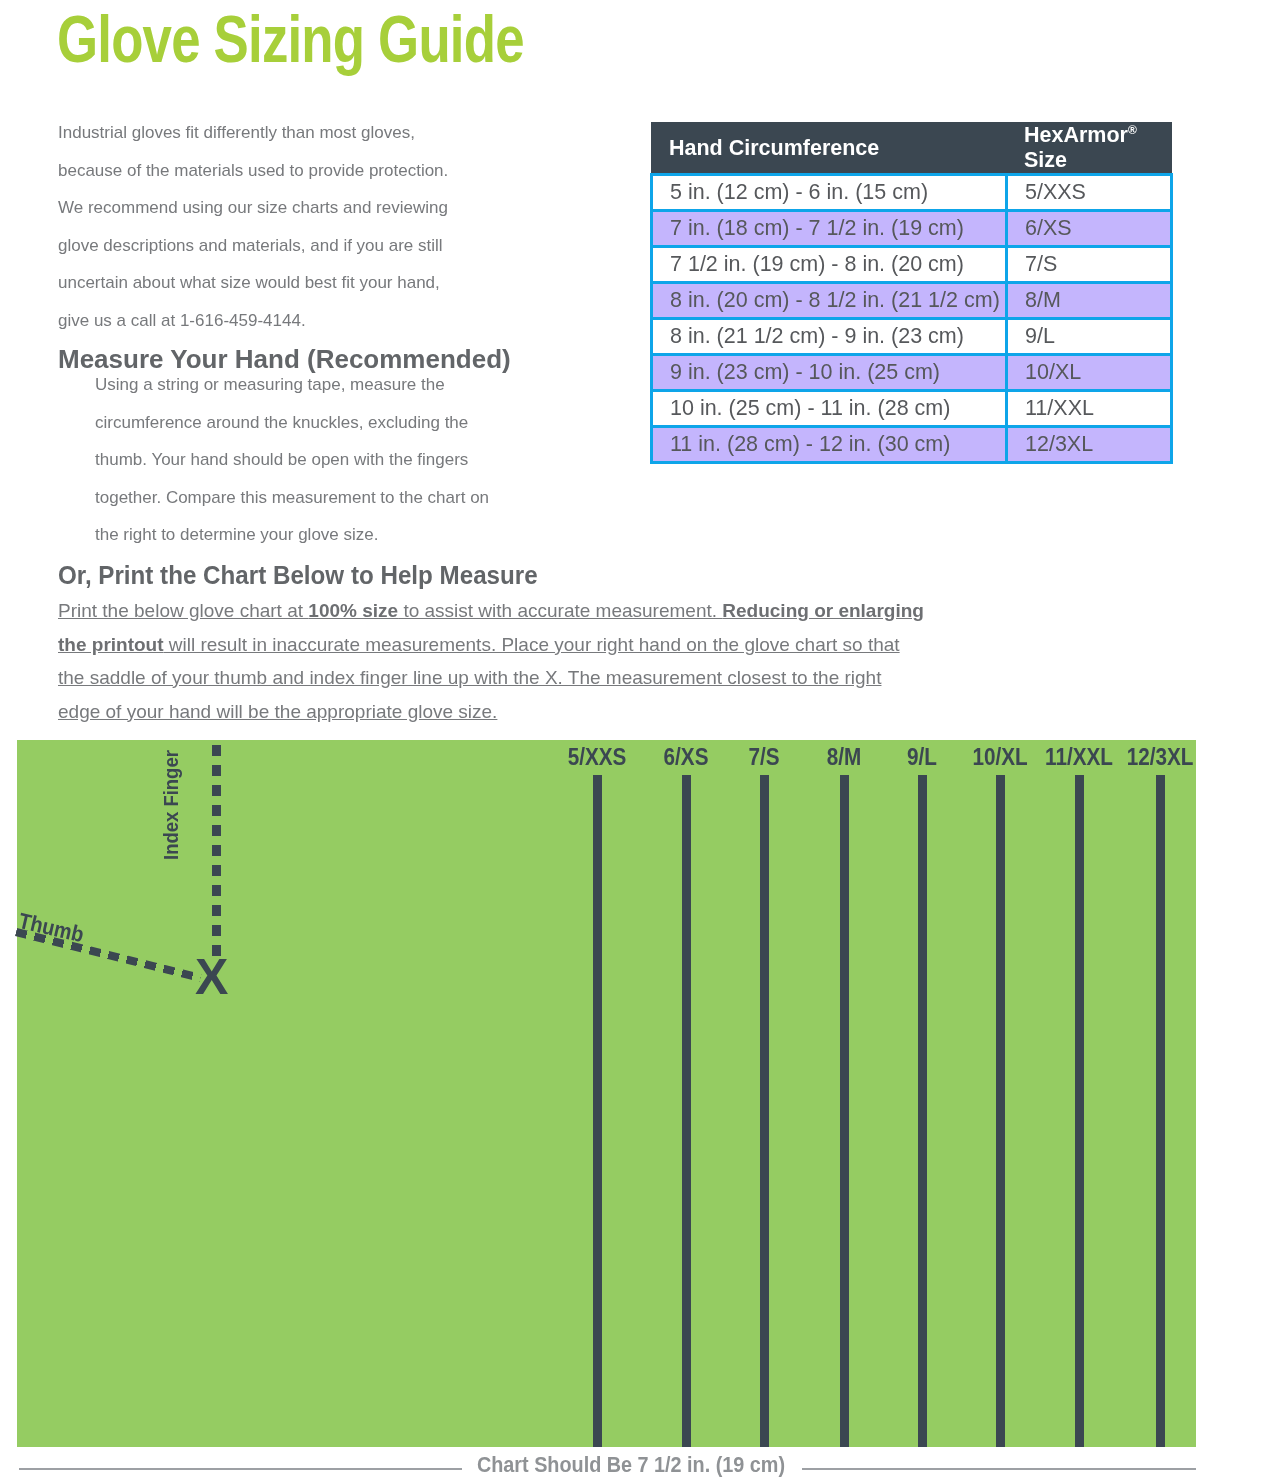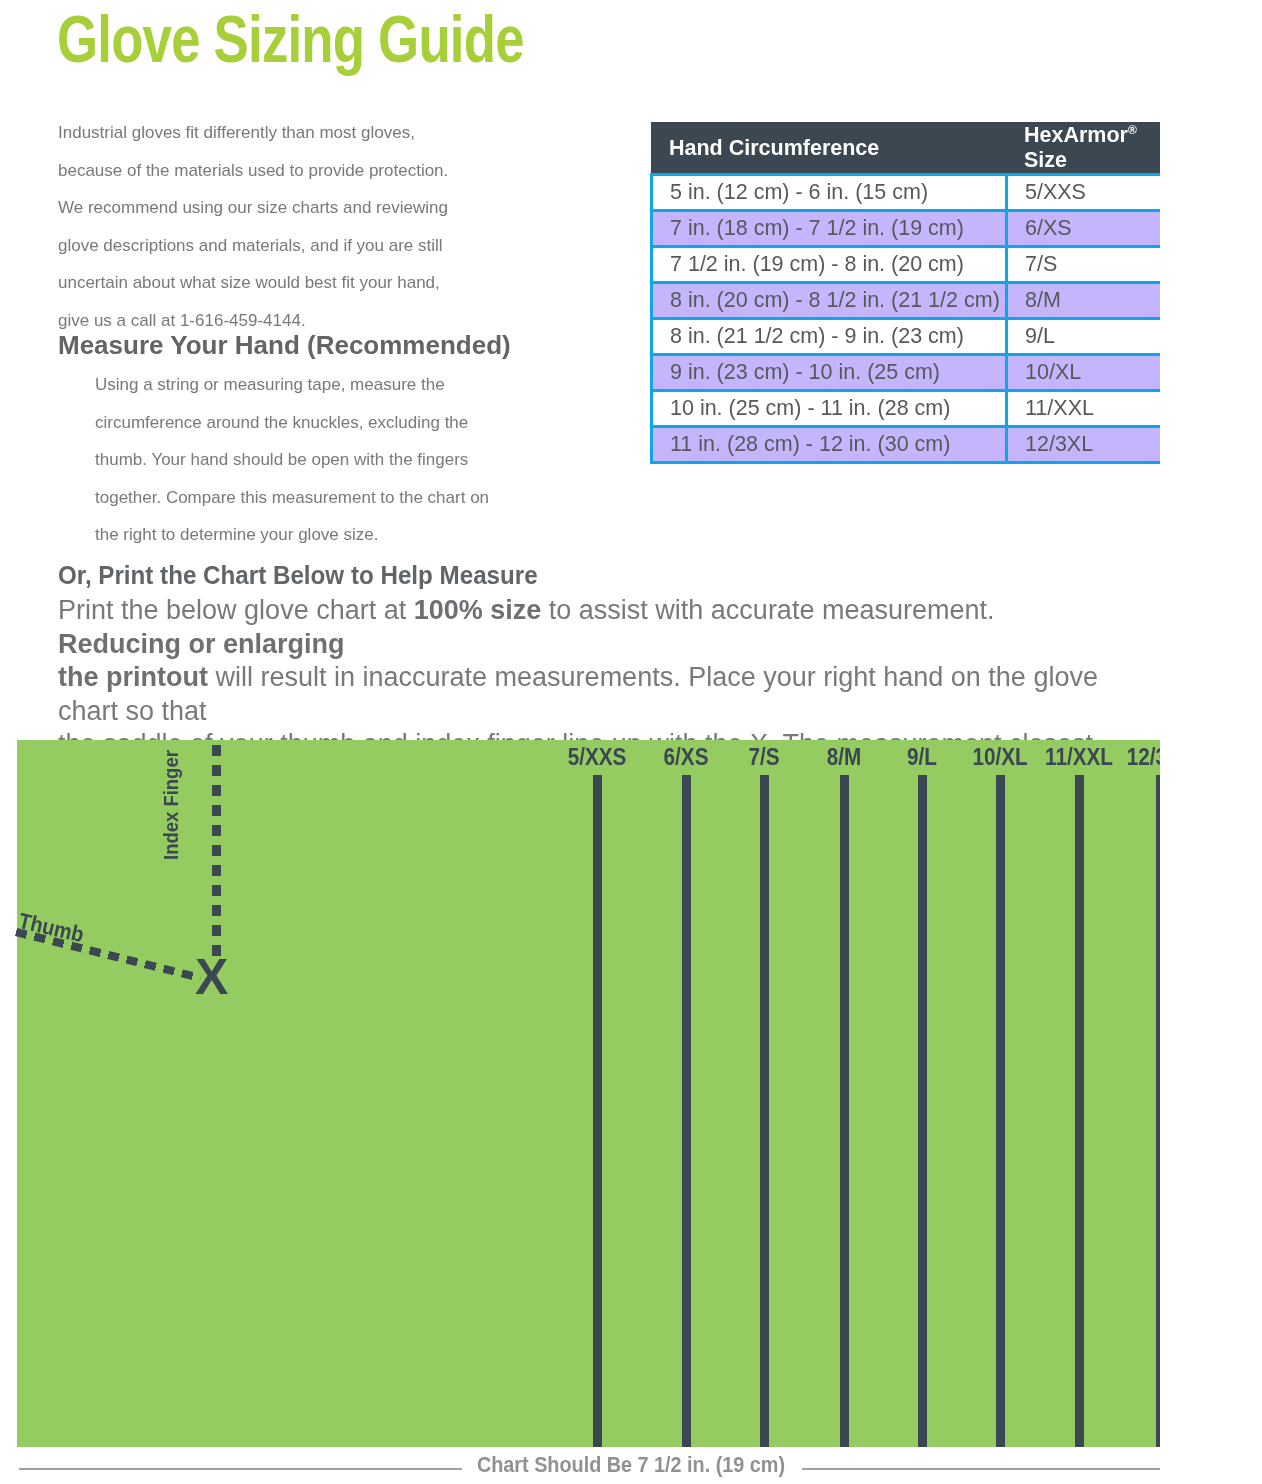--- a/index.html
+++ b/index.html
@@ -1,40 +1,40 @@
 <!DOCTYPE html>
 <html><head>
 <meta charset="utf-8">
 <style>
   html,body{margin:0;padding:0;background:#ffffff;}
   .page{
     position:relative;width:1160px;height:1484px;background:#ffffff;
-    font-family:"Liberation Sans",sans-serif;overflow:hidden;
+    font-family:"Liberation Sans",sans-serif;overflow:hidden;padding-left:36px;
   }
   
   .title{
     position:absolute;left:57px;top:2px;margin:0;
     font-size:66px;line-height:74px;font-weight:bold;color:#a7cf3a;
     letter-spacing:-1px;white-space:nowrap;
     transform:scaleX(0.80);transform-origin:left top;
   }
   
   .para{
     position:absolute;margin:0;color:#77797c;
     font-size:17px;line-height:37.5px;white-space:pre-line;
   }
   .intro{left:58px;top:114px;width:585px;}
   .h2{
     position:absolute;margin:0;color:#626568;font-weight:bold;
     font-size:26px;line-height:30px;white-space:nowrap;
   }
-  .measure-h{left:58px;top:330px;}
+  .measure-h{left:58px;top:344px;}
   .measure-p{left:58px;top:366px;width:585px;margin-left:37px;}
   .print-h{left:58px;top:560px;transform:scaleX(0.93);transform-origin:left top;}
-  .print-p{left:58px;top:594px;width:1060px;font-size:27px;line-height:33.5px;}
+  .print-p{left:58px;top:594px;width:1060px;font-size:19px;line-height:33.5px;text-decoration:underline;}
   .bold{font-weight:bold;color:#6d6f72;}
   
   .size-table{
     position:absolute;left:650px;top:122px;width:520px;
     border-collapse:collapse;table-layout:fixed;
     font-size:21.5px;color:#56585b;
   }
   .size-table th{
     background:#3b4751;color:#ffffff;font-weight:bold;text-align:left;
     height:36px;padding:0 0 0 17px;border:1px solid #3b4751;

